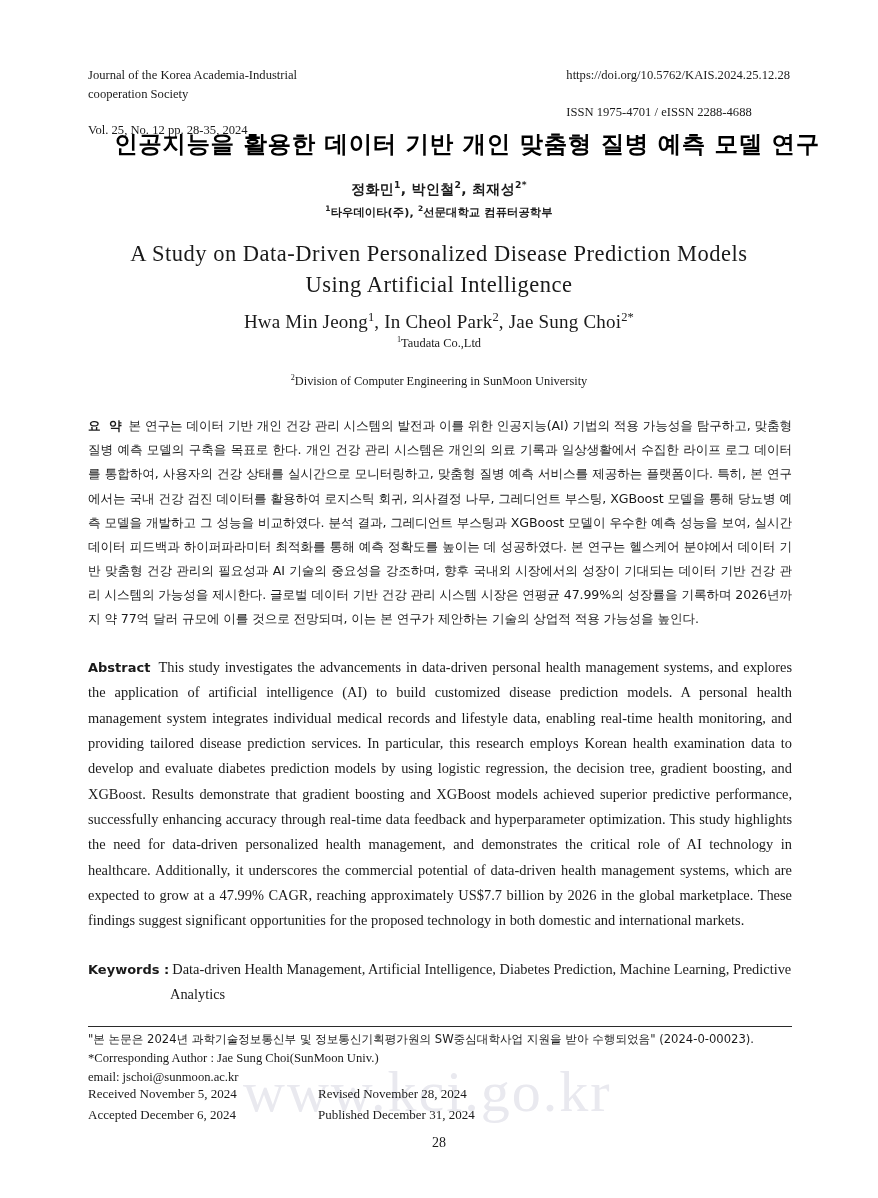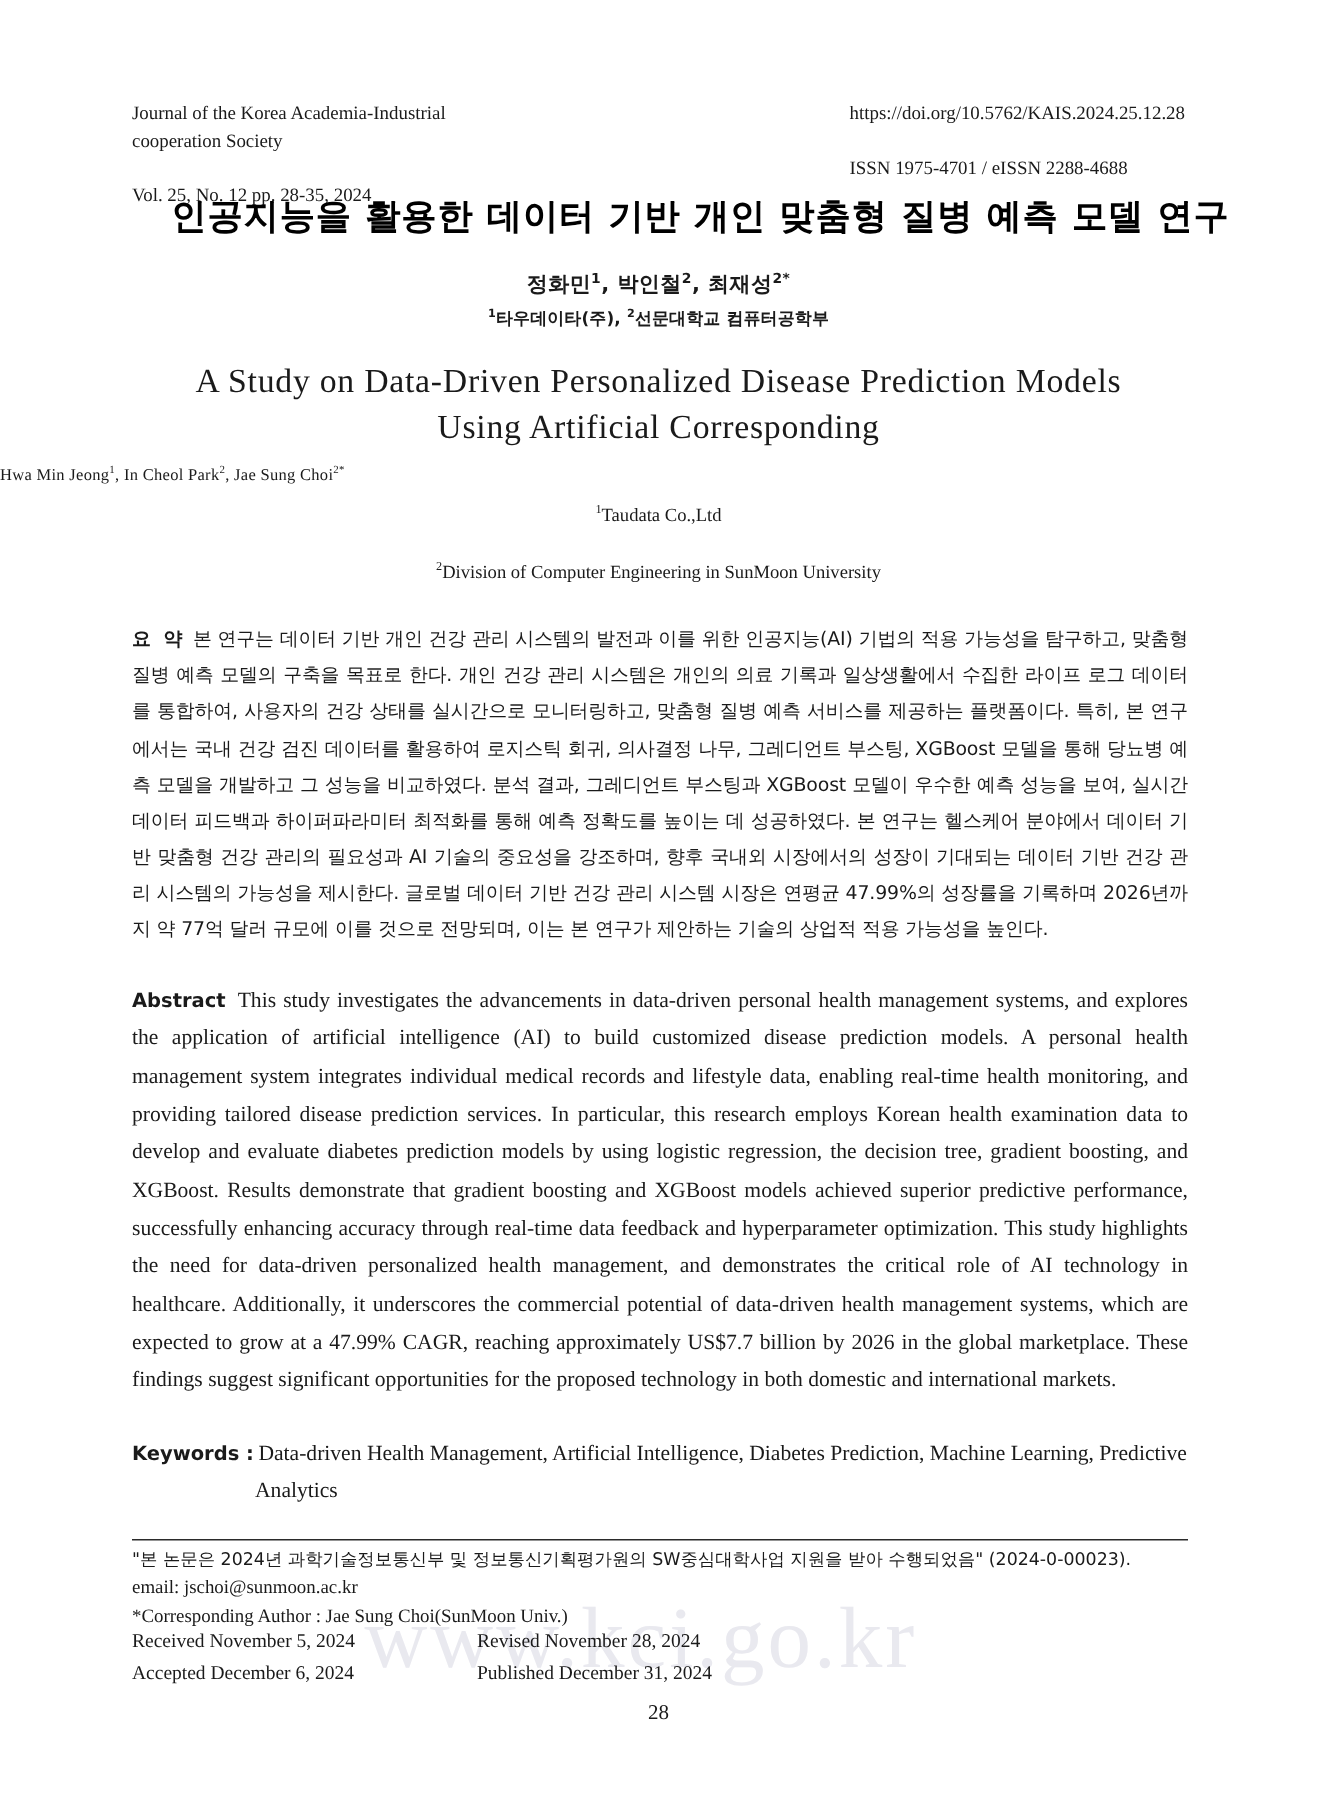--- a/index.html
+++ b/index.html
@@ -106,22 +106,22 @@
     font-size: 22.5px;
     line-height: 1.38;
     letter-spacing: 0.5px;
     font-weight: 400;
   }
   .en-authors {
     position: absolute;
     left: 0;
     top: 311px;
     width: 878px;
-    text-align: left;
-    font-size: 11px;
+    text-align: center;
+    font-size: 19px;
     letter-spacing: 0.2px;
   }
   .en-affil1 {
     position: absolute;
     left: 0;
     top: 336px;
     width: 878px;
     text-align: center;
     font-size: 12.4px;
   }
@@ -270,21 +270,21 @@
       <span>박인철<sup>2</sup>,</span>
       <span>최재성<sup>2*</sup></span>
     </div>
 
     <div class="kr-affil">
       <sup>1</sup>타우데이타(주), <sup>2</sup>선문대학교 컴퓨터공학부
     </div>
 
     <div class="en-title">
       <div>A Study on Data-Driven Personalized Disease Prediction Models</div>
-      <div>Using Artificial Corresponding</div>
+      <div>Using Artificial Intelligence</div>
     </div>
 
     <div class="en-authors">
       <span>Hwa Min Jeong<sup>1</sup>,</span>
       <span>In Cheol Park<sup>2</sup>,</span>
       <span>Jae Sung Choi<sup>2*</sup></span>
     </div>
 
     <div class="en-affil1">
       <sup>1</sup>Taudata Co.,Ltd
@@ -302,22 +302,22 @@
     </div>
 
     <div class="keywords">
       <span class="kwbody"><span class="lbl">Keywords :</span><span class="kwvals">Data-driven Health Management, Artificial Intelligence, Diabetes Prediction, Machine Learning, Predictive Analytics</span></span>
     </div>
 
     <div class="rule"></div>
 
     <div class="footnotes">
       <span class="fn kr">"본 논문은 2024년 과학기술정보통신부 및 정보통신기획평가원의 SW중심대학사업 지원을 받아 수행되었음" (2024-0-00023).</span>
+      <span class="fn">*Corresponding Author : Jae Sung Choi(SunMoon Univ.)</span>
       <span class="fn">email: jschoi@sunmoon.ac.kr</span>
-      <span class="fn">*Corresponding Author : Jae Sung Choi(SunMoon Univ.)</span>
     </div>
 
     <div class="dates">
       <div class="row">
         <span class="c1">Received November 5, 2024</span>
         <span class="c2">Revised November 28, 2024</span>
       </div>
       <div class="row">
         <span class="c1">Accepted December 6, 2024</span>
         <span class="c2">Published December 31, 2024</span>

